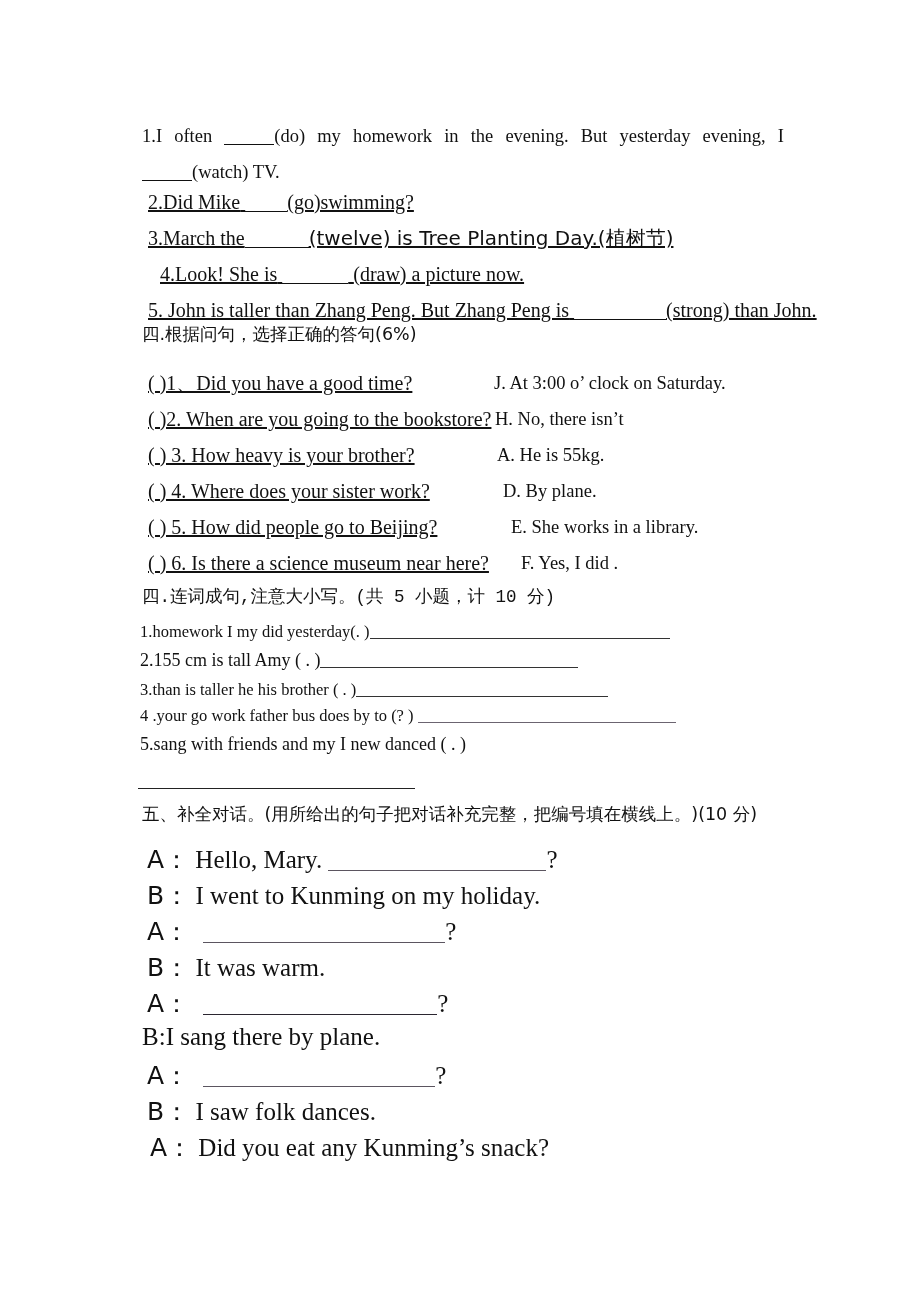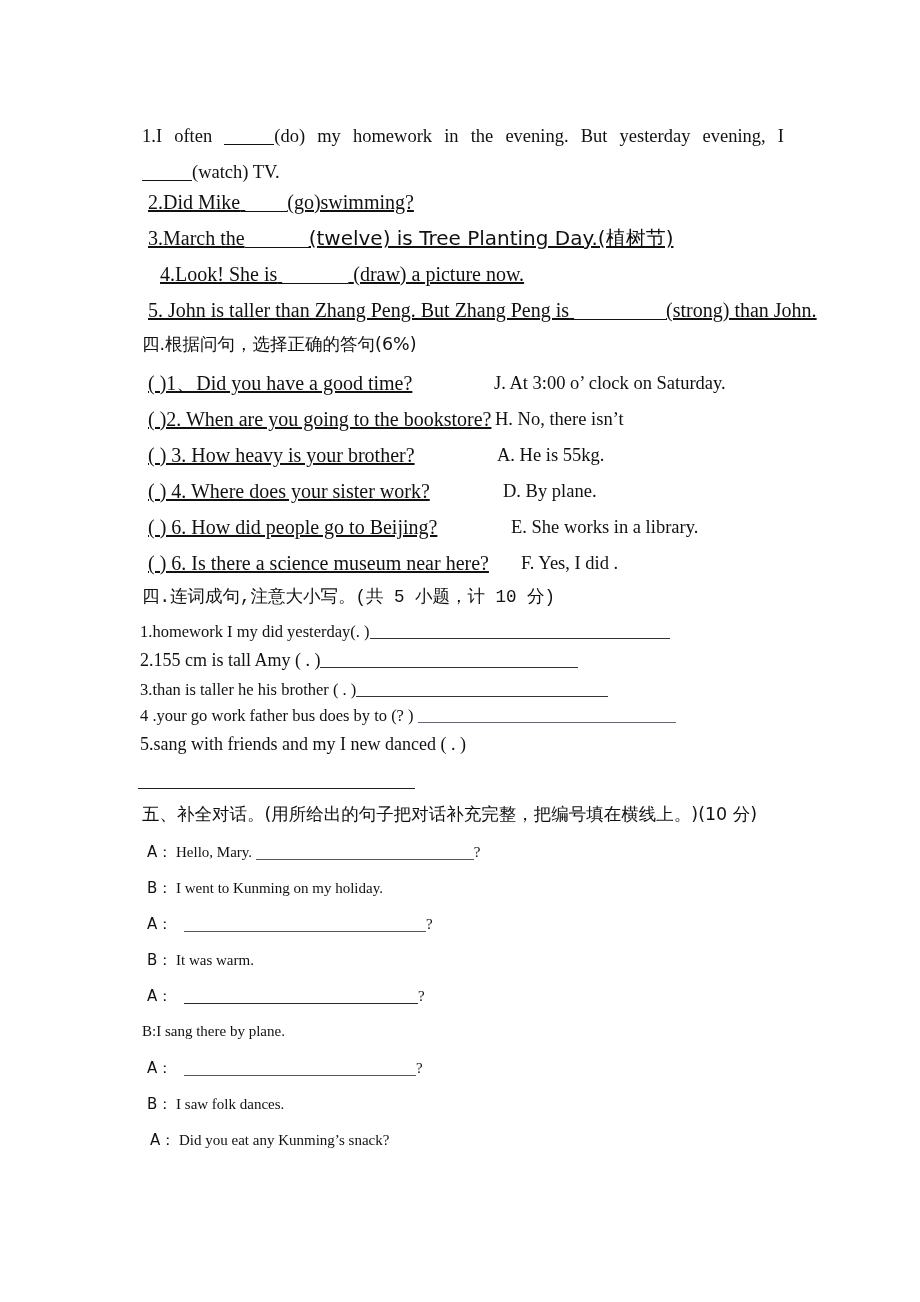--- a/index.html
+++ b/index.html
@@ -91,21 +91,21 @@
   .wordline .wl-rule {
     display: inline-block;
     border-bottom: 1.3px solid #333;
     height: 12px;
     vertical-align: -2px;
   }
 
   .dlg {
     position: absolute;
     white-space: nowrap;
-    font-size: 15px;
+    font-size: 25px;
   }
   .dlg .d-rule {
     display: inline-block;
     border-bottom: 1.25px solid #5b5560;
     height: 13px;
     vertical-align: -3px;
   }
   .sp {
     display: inline-block;
   }
@@ -136,27 +136,27 @@
     <span>4.Look! She is</span>
     <span class="blank" style="width:66px"></span>
     <span>(draw) a picture now.</span>
   </div>
 
   <div class="row q" style="left:148px; top:300px;">
     <span>5. John is taller than Zhang Peng. But Zhang Peng is</span>
     <span class="blank" style="width:92px"></span><span>(strong) than John.</span>
   </div>
 
-  <div class="row cjk" style="left:142px; top:336px;">四.根据问句，选择正确的答句(6%)</div>
+  <div class="row cjk" style="left:142px; top:326px;">四.根据问句，选择正确的答句(6%)</div>
 
   <div class="row q" style="left:148px; top:373px;">( )1、Did you have a good time?</div>
   <div class="row q" style="left:148px; top:409px;">( )2. When are you going to the bookstore?</div>
   <div class="row q" style="left:148px; top:445px;">( ) 3. How heavy is your brother?</div>
   <div class="row q" style="left:148px; top:481px;">( ) 4. Where does your sister work?</div>
-  <div class="row q" style="left:148px; top:517px;">( ) 6. How did people go to Beijing?</div>
+  <div class="row q" style="left:148px; top:517px;">( ) 5. How did people go to Beijing?</div>
   <div class="row q" style="left:148px; top:553px;">( ) 6. Is there a science museum near here?</div>
 
   <div class="ans" style="left:494px; top:373px;">J. At 3:00 o’ clock on Saturday.</div>
   <div class="ans" style="left:495px; top:409px;">H. No, there isn’t</div>
   <div class="ans" style="left:497px; top:445px;">A. He is 55kg.</div>
   <div class="ans" style="left:503px; top:481px;">D. By plane.</div>
   <div class="ans" style="left:511px; top:517px;">E. She works in a library.</div>
   <div class="ans" style="left:521px; top:553px;">F. Yes, I did .</div>
 
   <div class="row cjk" style="left:142px; top:589px;font-family:Liberation Mono, monospace;">四.连词成句,注意大小写。(共 5 小题，计 10 分)</div>

